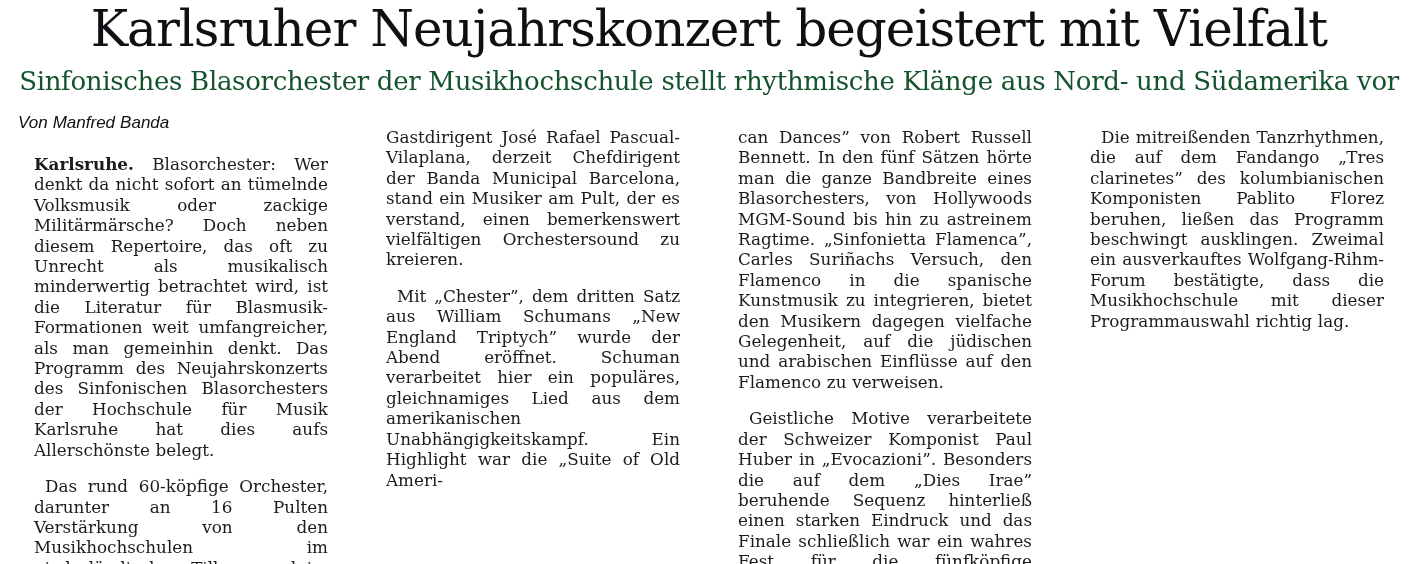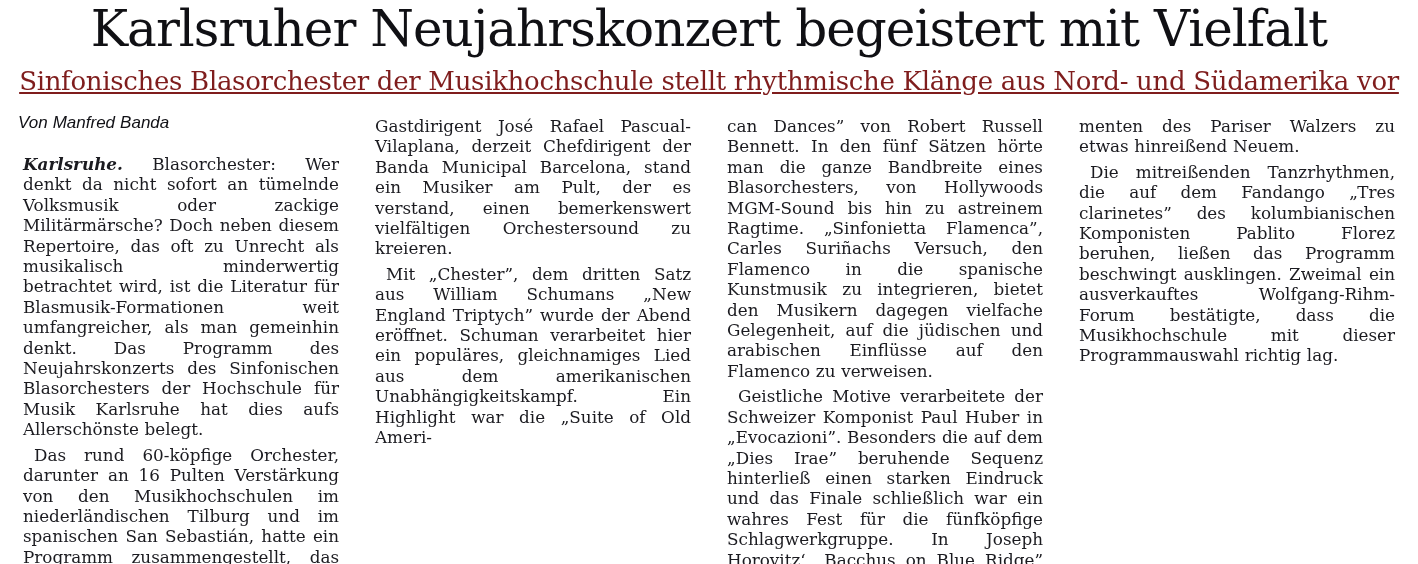--- a/index.html
+++ b/index.html
@@ -14,43 +14,42 @@
   .headline {
     margin: 0; padding-top: 3px;
     text-align: center; white-space: nowrap;
     font-size: 50px; line-height: 1.04; font-weight: normal;
     letter-spacing: -1px; color: #101014;
   }
   .subheadline {
     margin: 11px 0 0 0;
     text-align: center; white-space: nowrap;
     font-size: 26px; font-weight: normal; letter-spacing: -0.3px;
-    color: #7f1d1d;
-    text-decoration: underline;
+    color: #14532d;
   }
 
   .columns {
     display: grid; grid-template-columns: repeat(4, 1fr);
     column-gap: 26px; padding: 15px 18px 0 18px;
   }
   .col {
     font-size: 16.8px; line-height: 20.4px;
     text-align: justify;
     hyphens: auto; -webkit-hyphens: auto;
     word-spacing: 0.02em;
   }
-  .col p { margin: 5px; }
+  .col p { margin: 16px; }
   .col p.indent { text-indent: 11px; }
   .byline {
     font-family: "Liberation Sans", sans-serif;
     font-style: italic; font-size: 17px; line-height: 20px;
     margin: 2px 0 21px 0 !important;
     text-align: left; color: #111116;
   }
-  .lead { font-weight: bold; font-style: italic; }
+  .lead { font-weight: bold; }
   .subhead {
     font-size: 24px; line-height: 27.5px; font-weight: normal;
     text-align: center; text-indent: 0;
     margin: 12px 0 9px 0; hyphens: none; -webkit-hyphens: none;
     color: #121217;
   }
 </style>
 </head>
 <body>
 
@@ -65,17 +64,16 @@
       </div>
       <div class="col">
         <p>Gastdirigent José Rafael Pascual-Vilaplana, derzeit Chefdirigent der Banda Municipal Barcelona, stand ein Musiker am Pult, der es verstand, einen bemerkenswert vielfältigen Orchestersound zu kreieren.</p>
         <p class="indent">Mit „Chester”, dem dritten Satz aus William Schumans „New England Triptych” wurde der Abend eröffnet. Schuman verarbeitet hier ein populäres, gleichnamiges Lied aus dem amerikanischen Unabhängigkeitskampf. Ein Highlight war die „Suite of Old Ameri-</p>
       </div>
       <div class="col">
         <p>can Dances” von Robert Russell Bennett. In den fünf Sätzen hörte man die ganze Bandbreite eines Blasorchesters, von Hollywoods MGM-Sound bis hin zu astreinem Ragtime. „Sinfonietta Flamenca”, Carles Suriñachs Versuch, den Flamenco in die spanische Kunstmusik zu integrieren, bietet den Musikern dagegen vielfache Gelegenheit, auf die jüdischen und arabischen Einflüsse auf den Flamenco zu verweisen.</p>
         <p class="indent">Geistliche Motive verarbeitete der Schweizer Komponist Paul Huber in „Evocazioni”. Besonders die auf dem „Dies Irae” beruhende Sequenz hinterließ einen starken Eindruck und das Finale schließlich war ein wahres Fest für die fünfköpfige Schlagwerkgruppe. In Joseph Horovitz‘ „Bacchus on Blue Ridge” verbinden sich Jazz, Blues, Country-Dance und Hoedown-Musik mit Ele-</p>
       </div>
       <div class="col">
-        <p>menten des Pariser Walzers zu etwas hinreißend Neuem.</p>
         <p class="indent">Die mitreißenden Tanzrhythmen, die auf dem Fandango „Tres clarinetes” des kolumbianischen Komponisten Pablito Florez beruhen, ließen das Programm beschwingt ausklingen. Zweimal ein ausverkauftes Wolfgang-Rihm-Forum bestätigte, dass die Musikhochschule mit dieser Programmauswahl richtig lag.</p>
       </div>
     </div>
 </div>
 
 </body></html>

